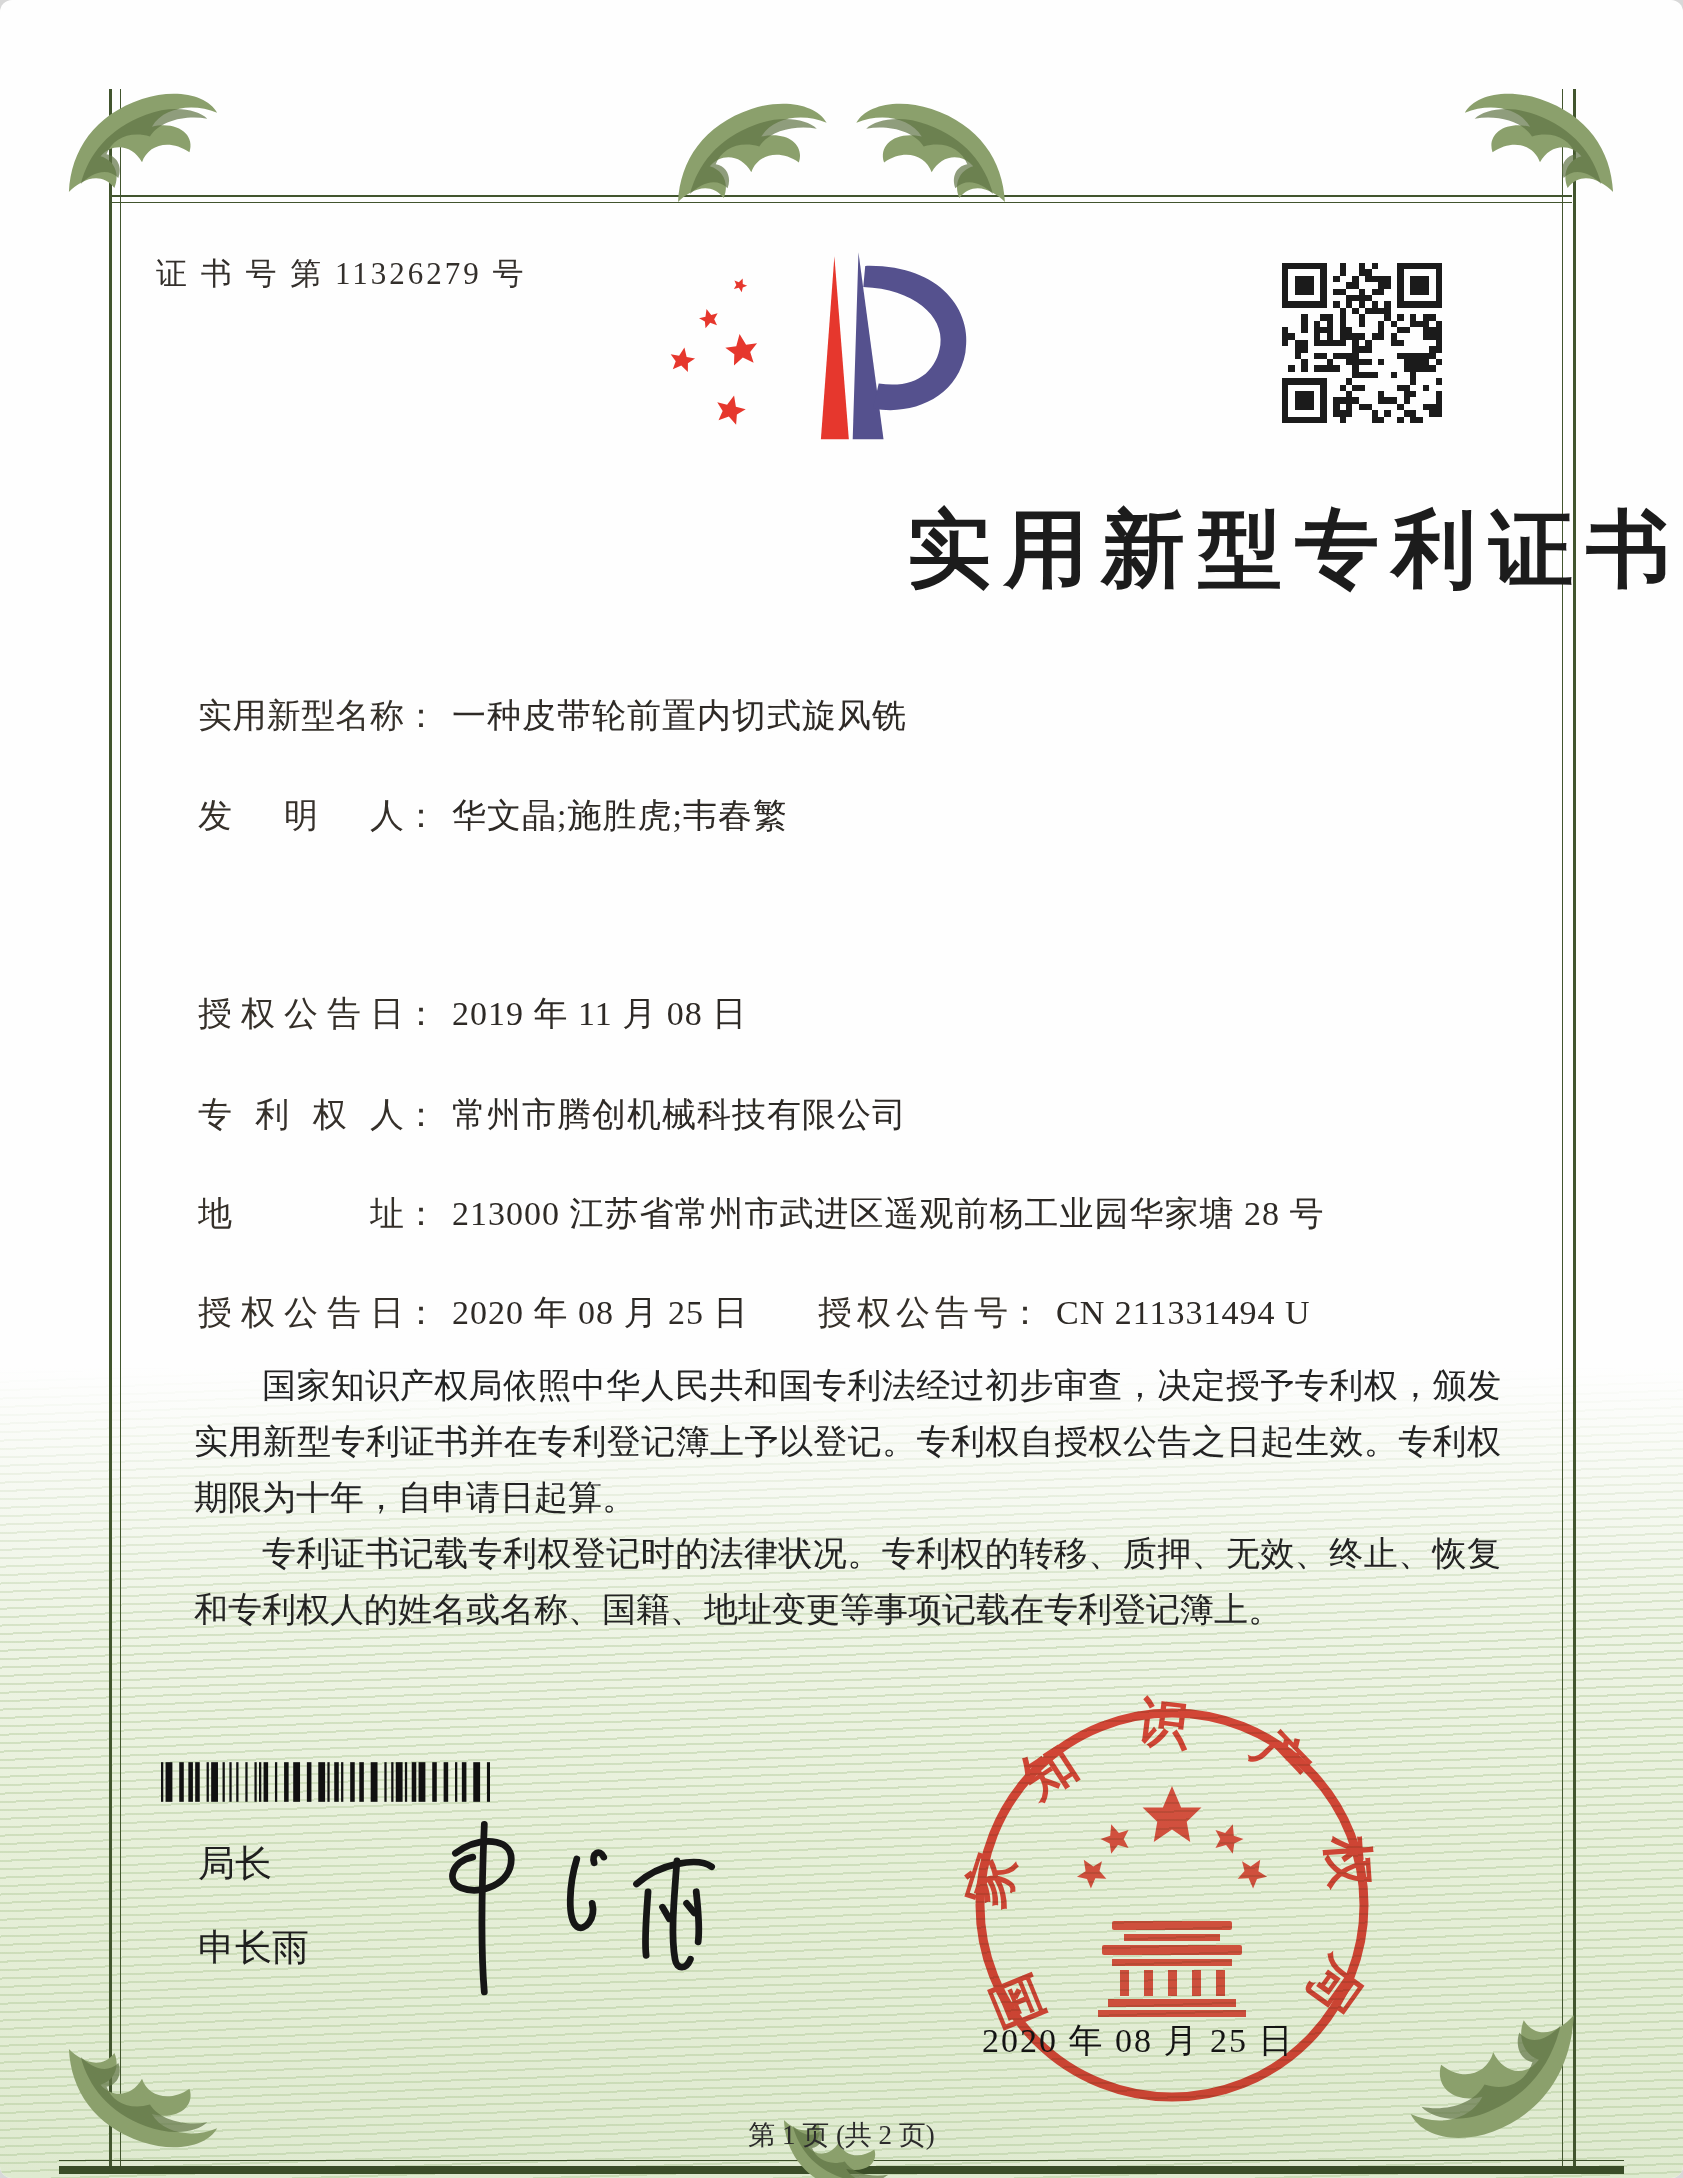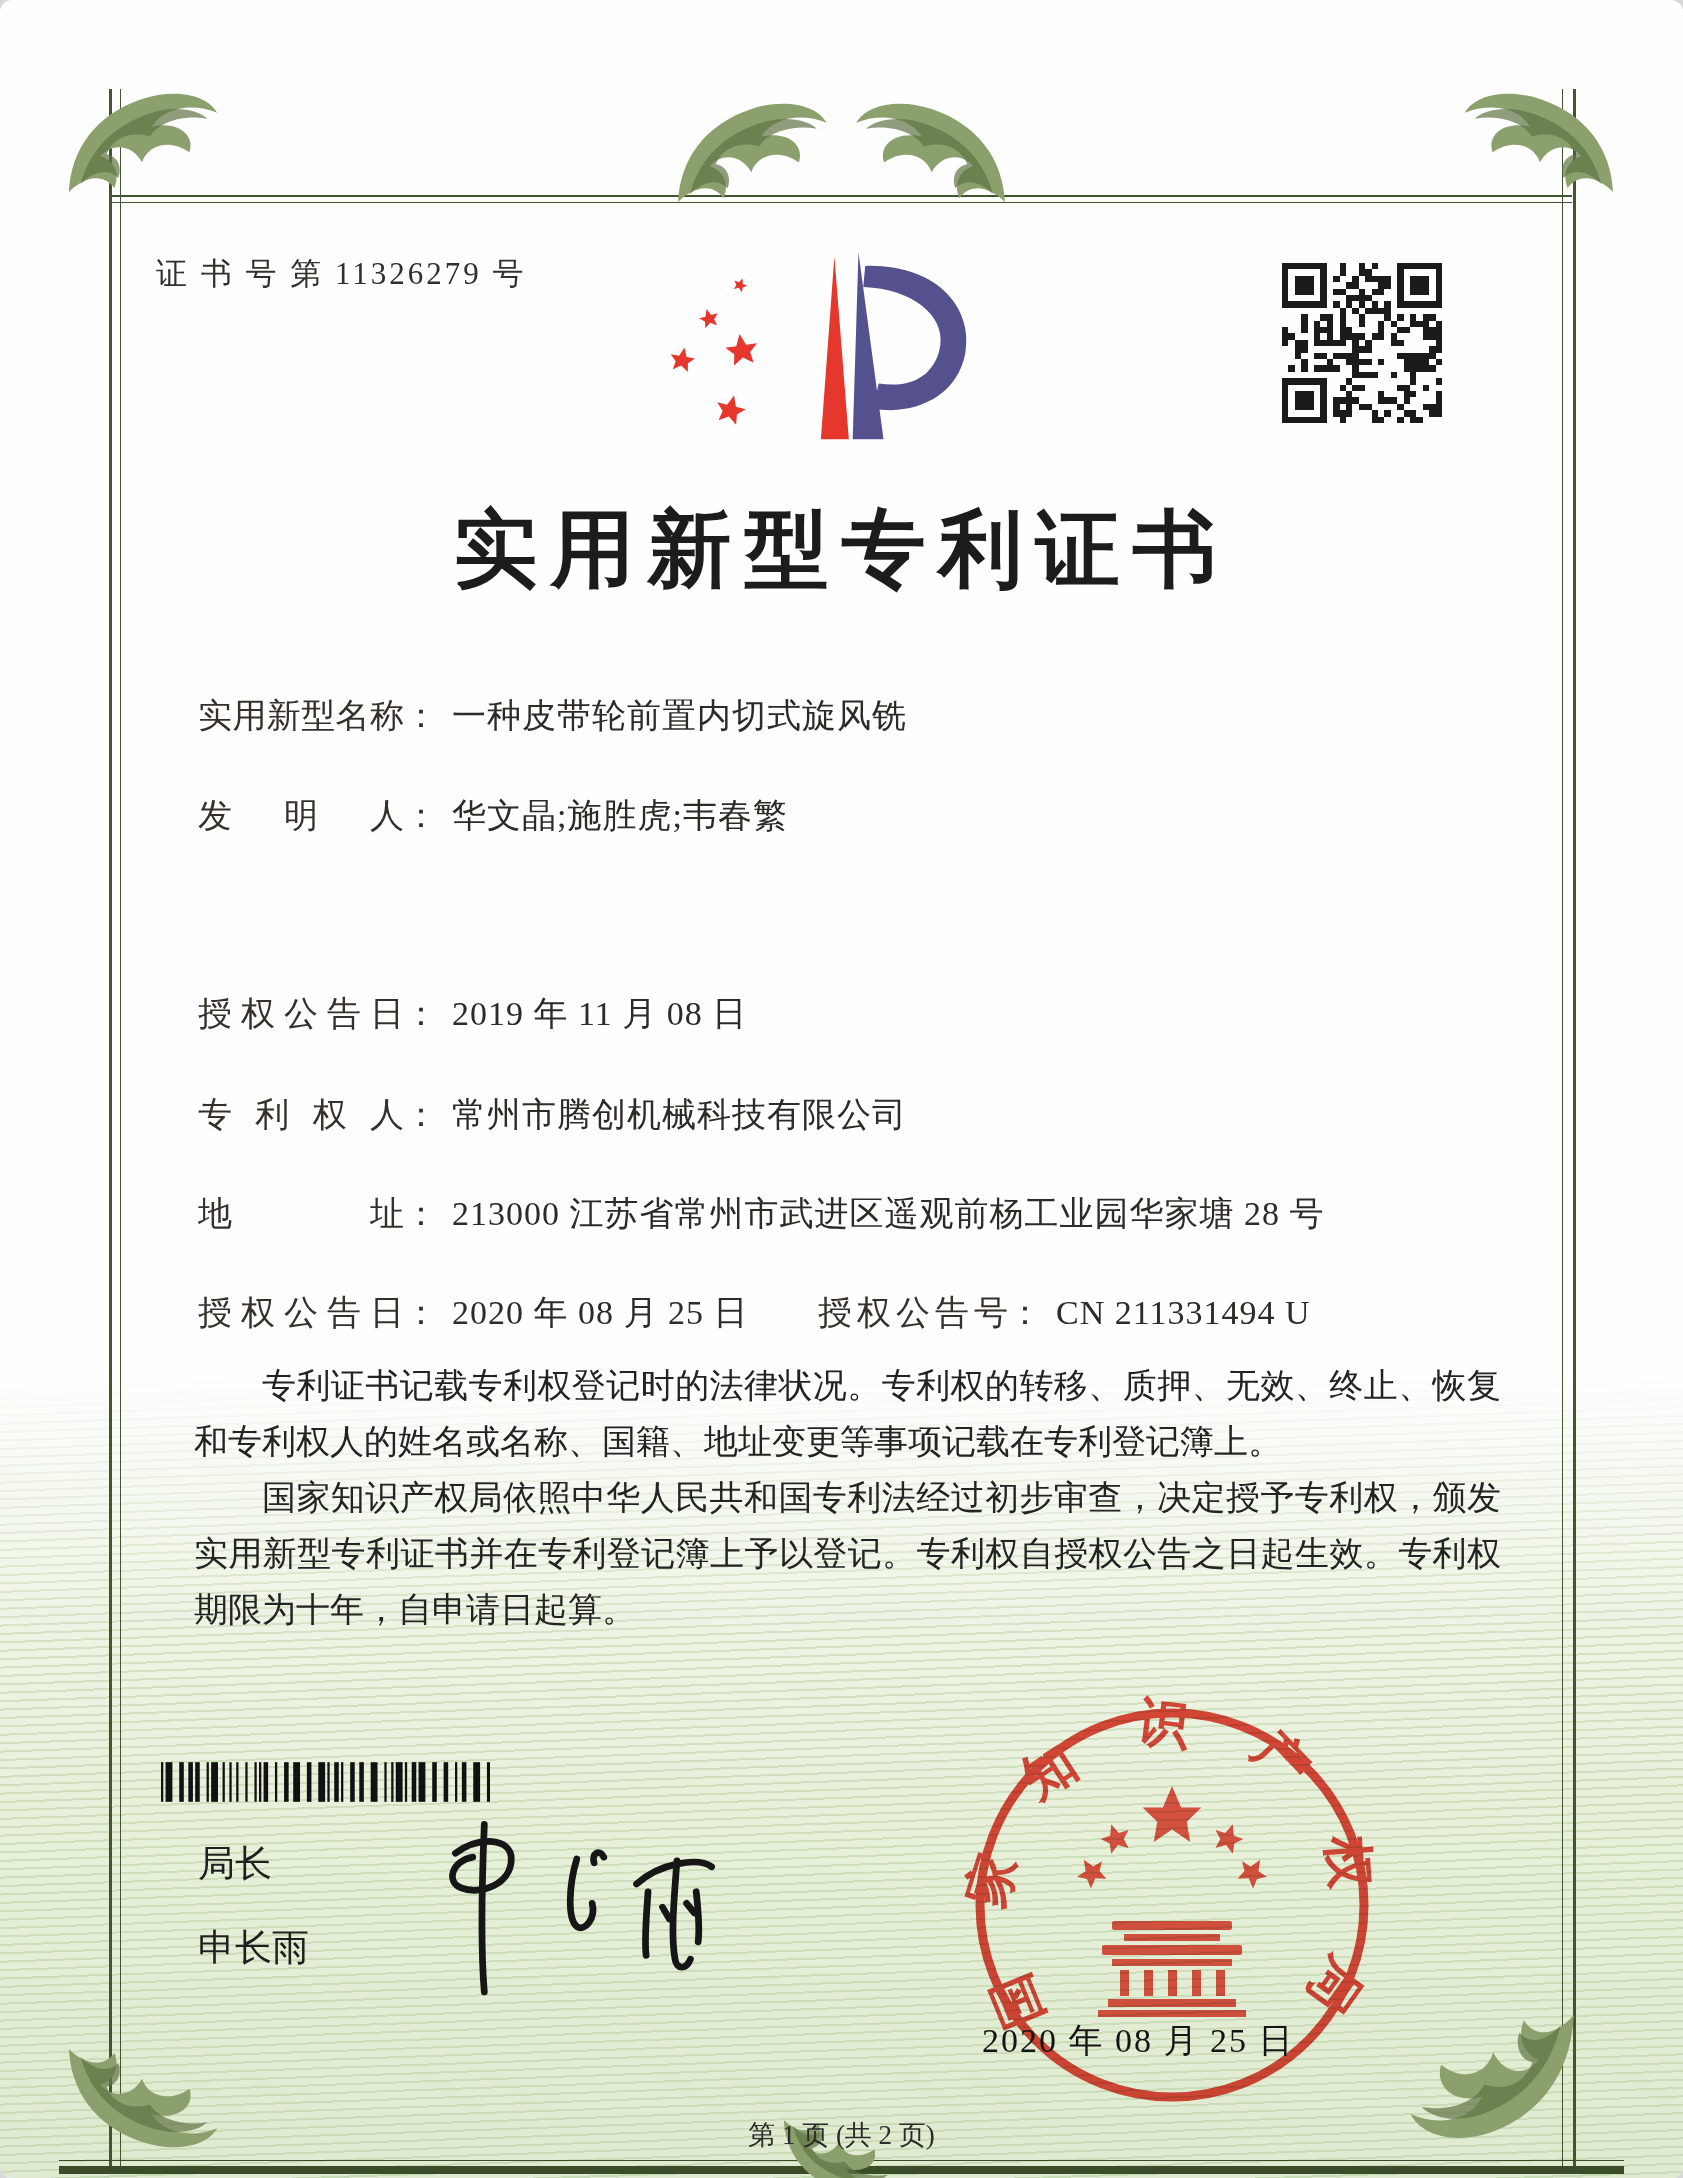--- a/index.html
+++ b/index.html
@@ -18,21 +18,21 @@
   .hline{position:absolute;left:111px;right:111px;height:0;border-top:2.5px solid #42552e;z-index:1;}
   .h2{border-top-width:1px;}
   .hbottom{position:absolute;left:59px;right:59px;top:2166px;border-top:8px solid #3a4d28;z-index:1;}
   .hbottom2{position:absolute;left:59px;right:59px;top:2160px;border-top:1.5px solid #3a4d28;z-index:1;}
   .cnr{position:absolute;width:168px;height:119px;z-index:2;}
   .ornament-top{position:absolute;left:579px;top:91px;width:525px;height:117px;z-index:2;}
   
   .cert-no{position:absolute;left:156px;top:253px;font-size:31px;letter-spacing:3px;color:#332f2b;z-index:2;}
   .logo{position:absolute;left:634px;top:234px;width:342px;height:216px;z-index:2;}
   .qr{position:absolute;left:1279px;top:263px;width:166px;height:160px;z-index:2;}
-  .title{position:absolute;left:0;right:0;top:493px;text-align:center;font-size:84px;font-weight:700;
+  .title{position:absolute;left:0;right:0;top:493px;text-align:right;font-size:84px;font-weight:700;
          letter-spacing:13px;color:#1c1c1c;z-index:2;}
   
   .row{position:absolute;left:198px;width:1317px;font-size:34px;color:#35302a;z-index:2;white-space:nowrap;}
   .lab{display:inline-block;width:206px;text-align:justify;text-align-last:justify;vertical-align:top;}
   .colon{display:inline-block;margin-right:14px;}
   .val{letter-spacing:1px;color:#2e2a26;text-align:right;}
   .grp2{position:absolute;left:620px;top:0;}
   .grp2 .lab{width:190px;}
   
   .paras{position:absolute;left:194px;top:1358px;width:1307px;font-size:34px;line-height:56px;
@@ -429,22 +429,22 @@
     <span class="lab">地址</span><span class="colon">：</span><span class="val">213000 江苏省常州市武进区遥观前杨工业园华家塘 28 号</span>
   </div>
   <div class="row" style="top:1290px">
     <span class="lab">授权公告日</span><span class="colon">：</span><span class="val">2020 年 08 月 25 日</span>
     <span class="grp2">
       <span class="lab">授权公告号</span><span class="colon">：</span><span class="val">CN 211331494 U</span>
     </span>
   </div>
 
   <div class="paras">
+    <p>国家知识产权局依照中华人民共和国专利法经过初步审查，决定授予专利权，颁发实用新型专利证书并在专利登记簿上予以登记。专利权自授权公告之日起生效。专利权期限为十年，自申请日起算。</p>
     <p>专利证书记载专利权登记时的法律状况。专利权的转移、质押、无效、终止、恢复和专利权人的姓名或名称、国籍、地址变更等事项记载在专利登记簿上。</p>
-    <p>国家知识产权局依照中华人民共和国专利法经过初步审查，决定授予专利权，颁发实用新型专利证书并在专利登记簿上予以登记。专利权自授权公告之日起生效。专利权期限为十年，自申请日起算。</p>
   </div>
 
   <div class="barcode">
     <svg id="bar-svg" viewBox="0 0 332 40" width="329" height="40" fill="#111">
         <rect x="0.0" y="0" width="2.3" height="40"></rect>
         <rect x="4.6" y="0" width="6.9" height="40"></rect>
         <rect x="18.4" y="0" width="4.6" height="40"></rect>
         <rect x="27.6" y="0" width="4.6" height="40"></rect>
         <rect x="34.5" y="0" width="4.6" height="40"></rect>
         <rect x="46.0" y="0" width="2.3" height="40"></rect>

